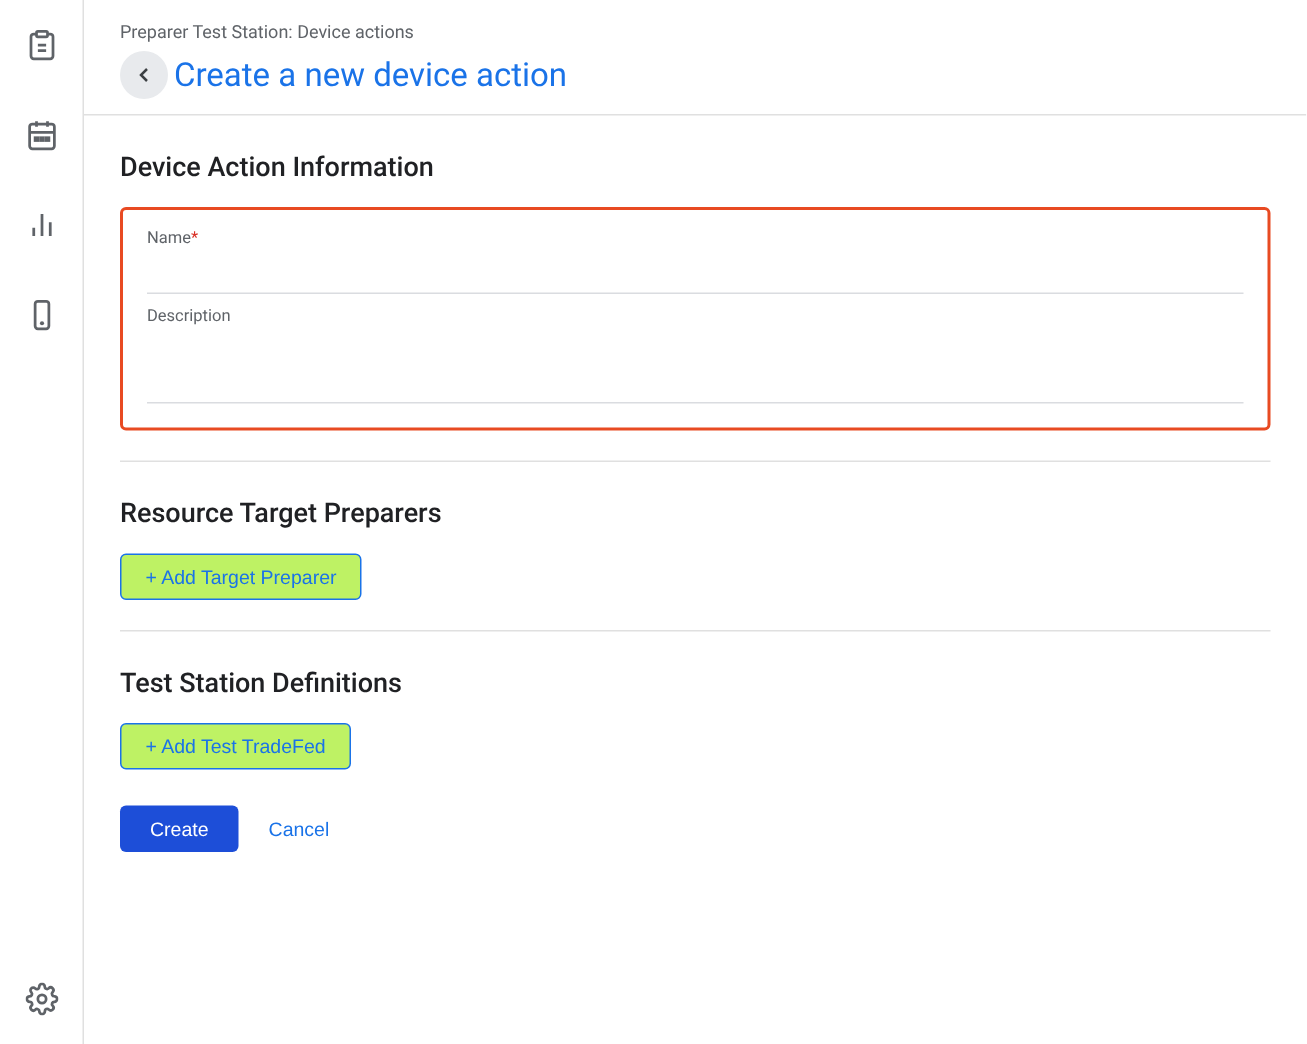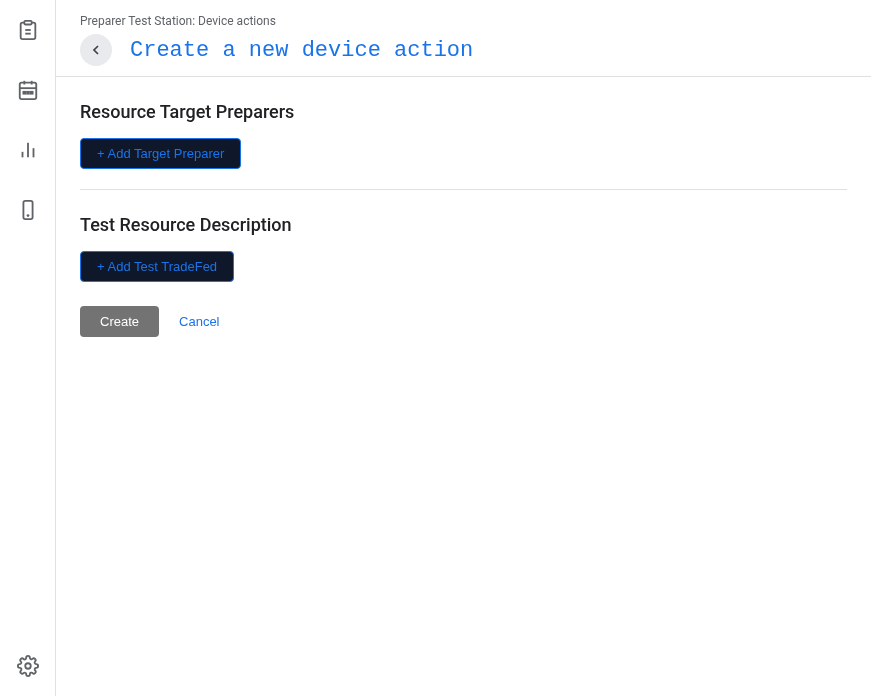--- a/index.html
+++ b/index.html
@@ -48,22 +48,21 @@
       border-bottom: 1px solid #e0e0e0;
     }
     .breadcrumb {
       font-size: 12px;
       color: #5f6368;
       margin-bottom: 6px;
     }
     .page-title-row {
       display: flex;
       align-items: center;
-      gap: 18px;
-      font-family: Liberation Mono, monospace;
+      gap: 4px;
     }
     .back-btn {
       width: 32px;
       height: 32px;
       border-radius: 50%;
       border: none;
       background: #e8eaed;
       cursor: pointer;
       display: flex;
       align-items: center;
@@ -137,32 +136,32 @@
       color: #202124;
       resize: none;
       background: transparent;
       height: 48px;
       font-family: inherit;
     }
 
     
     .btn-outline {
       border: 1px solid #1a73e8;
-      background: #0f172a;
+      background: #bef264;
       color: #1a73e8;
       font-size: 13px;
       font-weight: 500;
       padding: 7px 16px;
       border-radius: 4px;
       cursor: pointer;
     }
 
     
     .btn-primary {
-      background: #737373;
+      background: #1d4ed8;
       color: #fff;
       border: none;
       font-size: 13px;
       font-weight: 500;
       padding: 8px 20px;
       border-radius: 4px;
       cursor: pointer;
     }
 
     
@@ -238,28 +237,45 @@
         <svg width="16" height="16" viewBox="0 0 24 24" fill="none" stroke="currentColor" stroke-width="2.5">
           <polyline points="15 18 9 12 15 6"></polyline>
         </svg>
       </button>
       <h1 class="page-title">Create a new device action</h1>
     </div>
   </div>
 
   <div class="content">
 
+    <div class="section">
+      <h2 class="section-title">Device Action Information</h2>
+
+      <div class="form-group">
+        <div class="field-wrapper">
+          <div class="field-label">
+            <span>Name</span><span class="required">*</span>
+          </div>
+          <input class="field-input" type="text" style="">
+        </div>
+
+        <div class="field-wrapper">
+          <div class="field-label">Description</div>
+          <textarea class="field-textarea" style=""></textarea>
+        </div>
+      </div>
+    </div>
 
     <div class="section">
       <h2 class="section-title">Resource Target Preparers</h2>
       <button class="btn-outline">+ Add Target Preparer</button>
     </div>
 
     <div class="section">
-      <h2 class="section-title">Test Resource Description</h2>
+      <h2 class="section-title">Test Station Definitions</h2>
       <button class="btn-outline">+ Add Test TradeFed</button>
 
       <div class="actions-row">
         <button class="btn-primary">Create</button>
         <button class="btn-text">Cancel</button>
       </div>
     </div>
 
   </div>
 </main>

